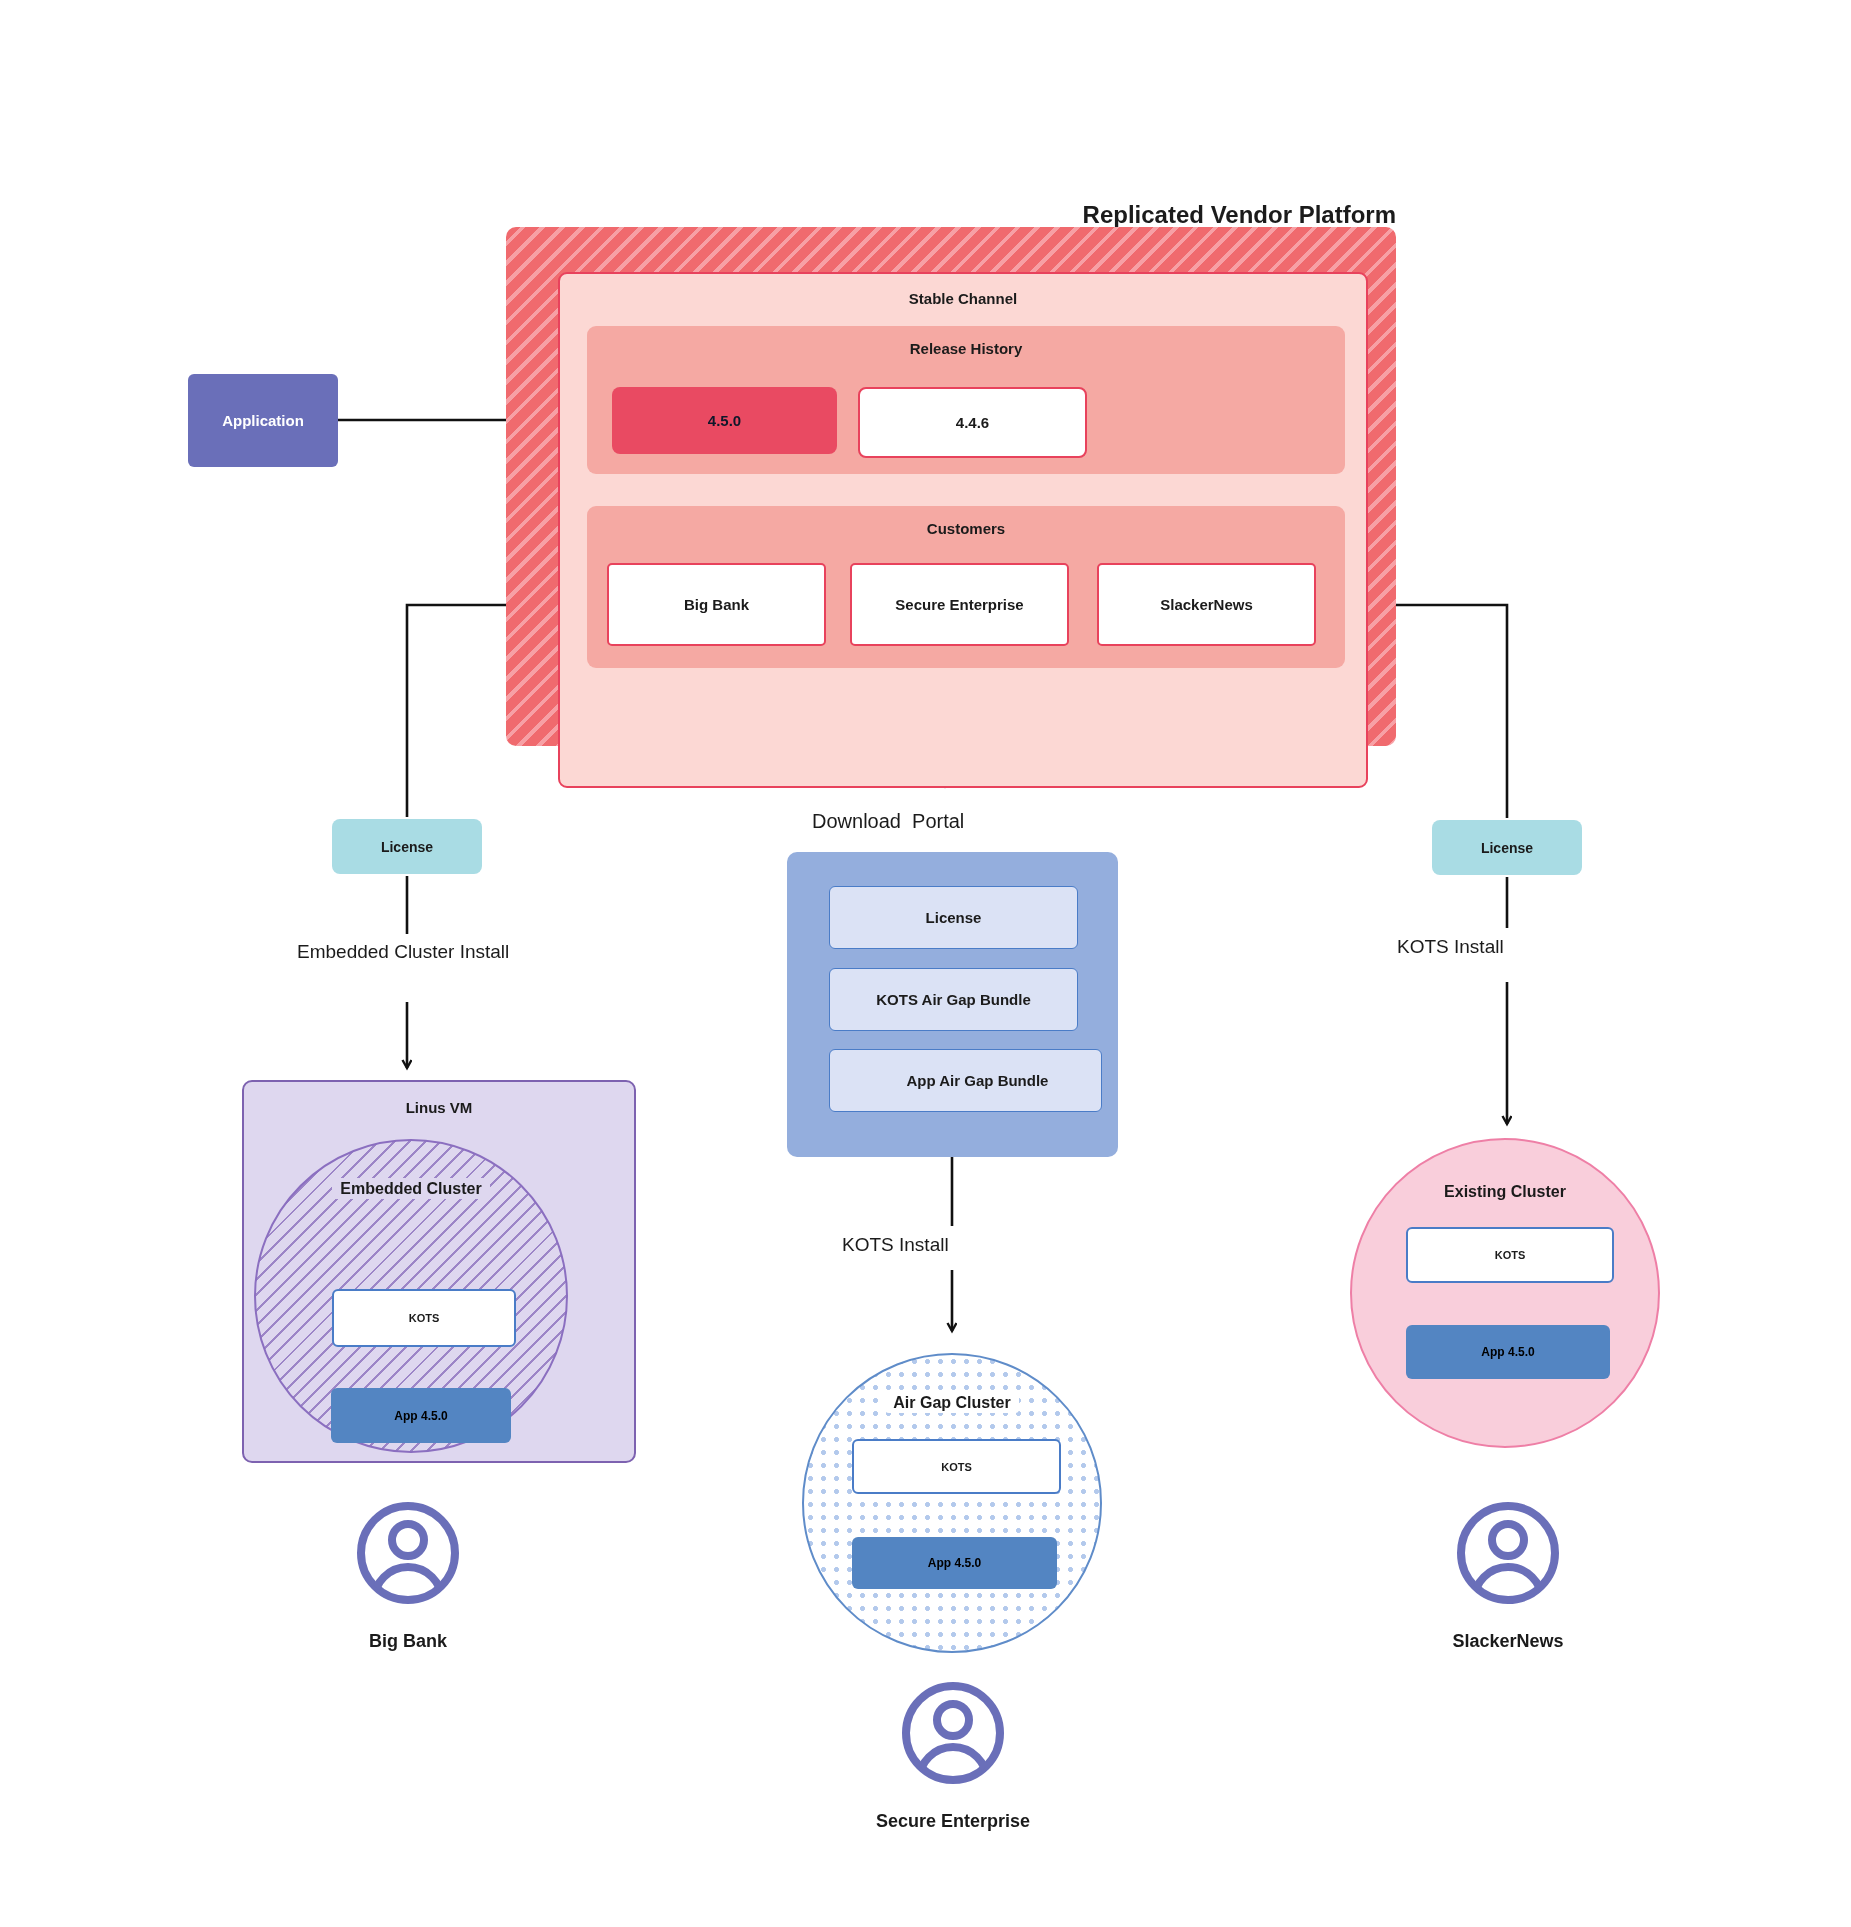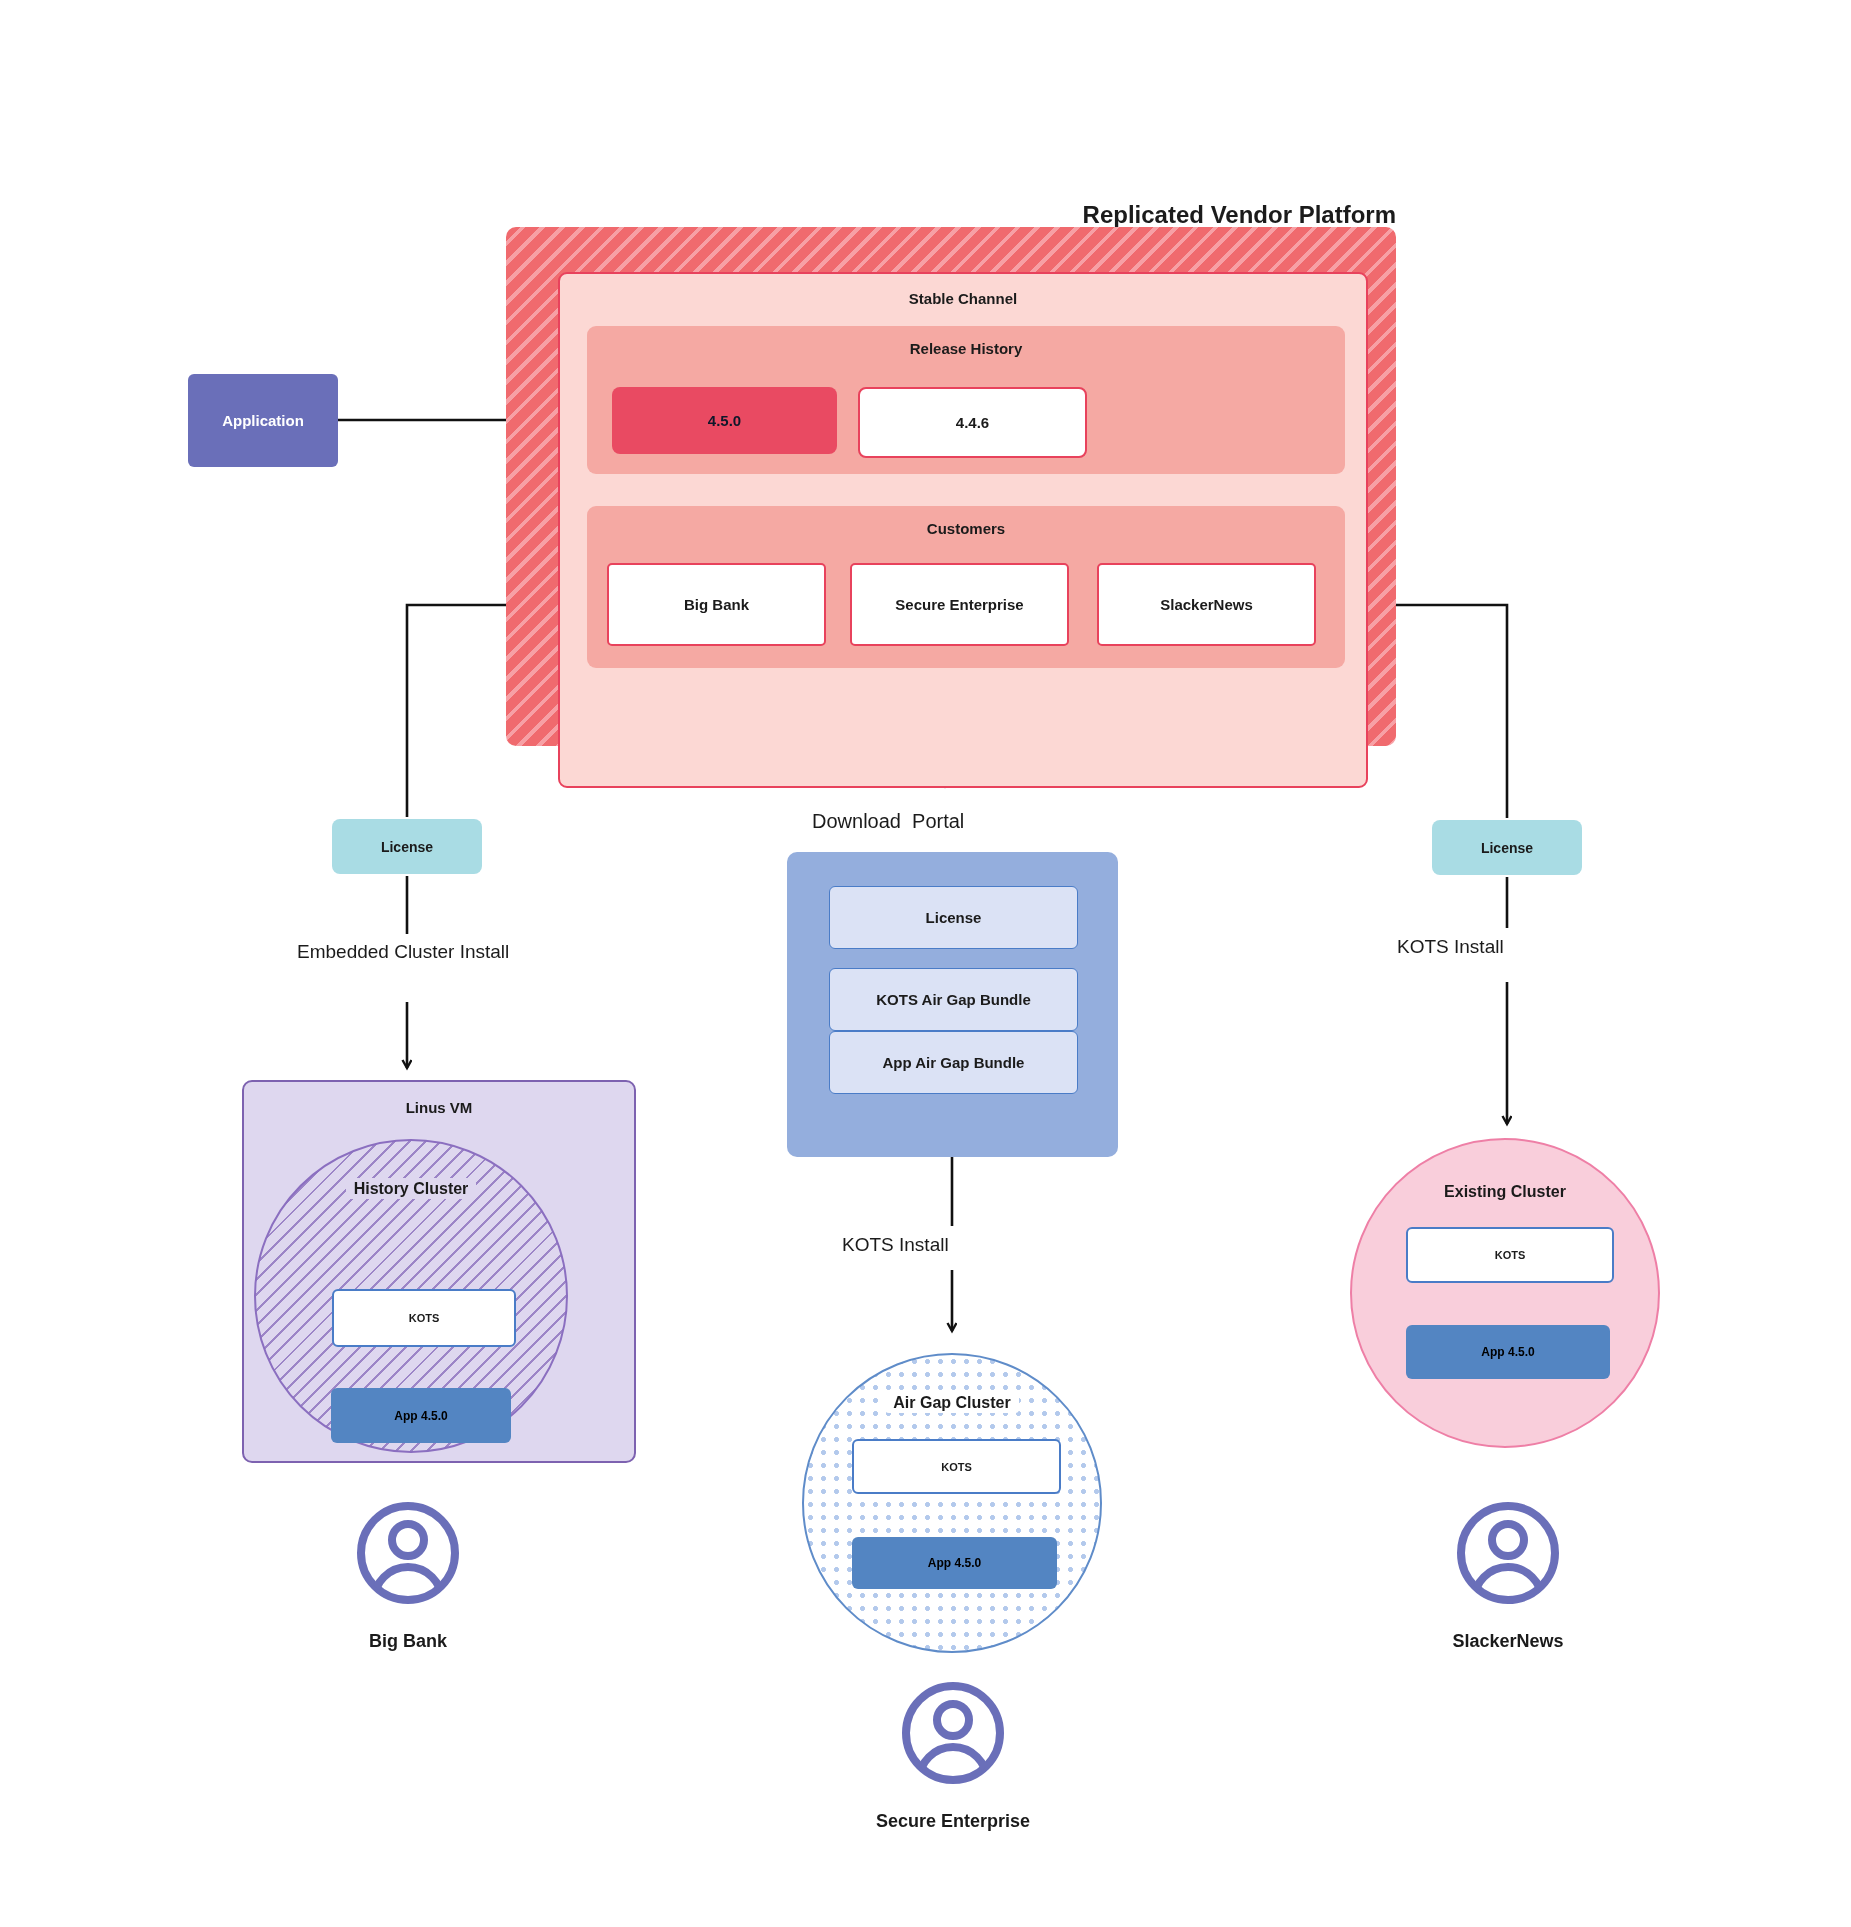--- a/index.html
+++ b/index.html
@@ -57,21 +57,21 @@
   .install-mid{left:842px;top:1231px;width:220px;}
   .portal-label{left:812px;top:808px;width:280px;font-size:20px;white-space:pre;}
 
   .portal{
     left:787px;top:852px;width:331px;height:305px;border-radius:10px;background:#94aedd;
   }
   .bundle{
     position:absolute;left:42px;width:247px;height:61px;border-radius:6px;
     background:#dbe2f5;border:1.5px solid #4a7cc7;font-size:15px;
   }
-  .bundle-0{top:34px;} .bundle-1{top:116px;} .bundle-2{top:179px;}
+  .bundle-0{top:34px;} .bundle-1{top:116px;} .bundle-2{top:197px;padding-left:24px;}
 
   .vm{
     left:242px;top:1080px;width:394px;height:383px;border-radius:10px;
     background:#ded7ef;border:2.5px solid #7d62b0;
   }
   .vm-label{position:absolute;top:17px;left:0;width:100%;text-align:center;font-size:15px;font-weight:600;}
   .embedded-circle{
     position:absolute;left:10px;top:57px;width:310px;height:310px;border-radius:50%;
     border:2px solid #8b6fc0;
     background:repeating-linear-gradient(135deg,rgba(0,0,0,0) 0 9px,#9c85c7 9px 11px);
@@ -185,21 +185,21 @@
   <div class="abs portal">
     <div class="bundle bundle-0 center">License</div>
     <div class="bundle bundle-1 center">KOTS Air Gap Bundle</div>
     <div class="bundle bundle-2 center">App Air Gap Bundle</div>
   </div>
 
   <div class="abs vm">
     <div class="vm-label">Linus VM</div>
     <div class="embedded-circle">
       <div class="circle-label">
-        <span>History Cluster</span>
+        <span>Embedded Cluster</span>
       </div>
       <div class="kots-box center">KOTS</div>
       <div class="app-box center">App 4.5.0</div>
     </div>
   </div>
 
   <div class="abs airgap-circle">
     <div class="circle-label">
       <span>Air Gap Cluster</span>
     </div>

